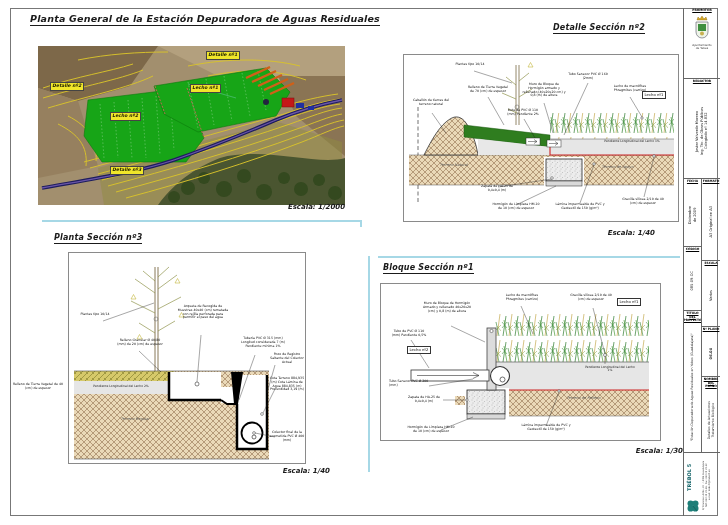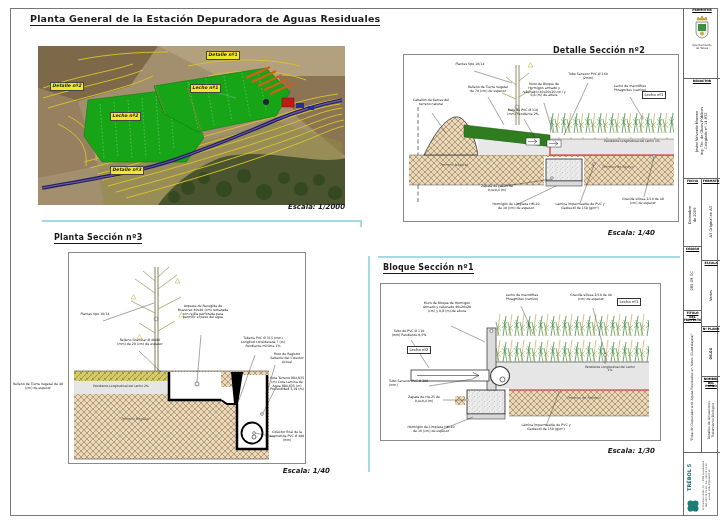--- a/index.html
+++ b/index.html
@@ -1,20 +1,20 @@
 <!DOCTYPE html>
 <html><head>
 <meta charset="utf-8">
 <style>
   html,body{margin:0;padding:0;}
   body{width:728px;height:525px;background:#fff;position:relative;overflow:hidden;
        font-family:"DejaVu Sans","Liberation Sans",sans-serif;color:#111;}
   .abs{position:absolute;}
   .frame{position:absolute;left:10px;top:8px;width:708px;height:508px;border:1px solid #777;box-sizing:border-box;}
-  .sec-title{position:absolute;font-weight:bold;color:#1a1a1a;
+  .sec-title{position:absolute;font-style:italic;font-weight:bold;color:#1a1a1a;
              border-bottom:1px solid #1a1a1a;padding-bottom:1px;font-size:8px;letter-spacing:.2px;}
   .main-title{font-size:9.5px;}
   .escala{position:absolute;font-style:italic;font-weight:bold;font-size:7px;color:#1a1a1a;text-align:right;}
   .panel{position:absolute;border:1px solid #8a8a8a;background:#fff;box-sizing:border-box;}
   .ann{position:absolute;font-size:3.2px;line-height:1.18;color:#111;text-align:center;}
   .ann.l{text-align:left;}
   .terr{position:absolute;font-size:3.6px;font-style:italic;color:#555;}
   .pend{position:absolute;font-size:3px;color:#222;text-align:center;line-height:1.15;}
   .tag{position:absolute;border:0.6px solid #333;background:#fff;font-size:3.8px;
        padding:0 1.5px;line-height:1.7;color:#111;}
@@ -156,21 +156,21 @@
   <div class="photo-label" style="left:72px;top:66px;">Lecho nº2</div>
   <div class="photo-label" style="left:152px;top:38px;">Lecho nº1</div>
 </div>
 <div class="escala" style="left:240px;top:203px;width:105px;">Escala: 1/2000</div>
 
 <div class="cyan" style="left:42px;top:220px;width:320px;height:2px;"></div>
 <div class="cyan" style="left:360px;top:220px;width:2px;height:7px;"></div>
 <div class="cyan" style="left:378px;top:256px;width:302px;height:2px;"></div>
 <div class="cyan" style="left:368px;top:256px;width:2px;height:216px;"></div>
 
-<div class="sec-title" style="left:553px;top:46px;">Detalle Sección nº2</div>
+<div class="sec-title" style="left:553px;top:23px;">Detalle Sección nº2</div>
 <div class="panel" style="left:403px;top:54px;width:276px;height:168px;">
   <svg width="274" height="166" viewBox="0 0 274 166" style="position:absolute;left:0;top:0;">
     <path d="M14,52 V148" stroke="#333" stroke-width="0.7" stroke-dasharray="4,2.5" fill="none"></path>
     <rect x="5" y="100" width="265" height="30" fill="url(#xh)"></rect>
     <path d="M5,100 H270 M5,130 H270" stroke="#555" stroke-width="0.5" fill="none"></path>
     <path d="M20,100 C28,84 36,70 46,64 C52,60 58,62 62,68 C68,76 72,88 74,100 Z" fill="url(#xh)" stroke="#333" stroke-width="0.8"></path>
     <polygon points="60,70 146,80 146,92 60,82" fill="#2f7d1f" stroke="#1d5a12" stroke-width="0.5"></polygon>
     <polygon points="74,84 146,92 146,100 74,100" fill="#e8e8e8"></polygon>
     <rect x="146" y="84" width="124" height="16" fill="#e6e6e6"></rect>
     <rect x="146" y="58" width="124" height="26" fill="url(#reeds)"></rect>
@@ -325,21 +325,21 @@
   <div class="ann" style="left:118px;top:10px;width:46px;">Lecho de macrófitas Phragmites (carrizo)</div>
   <div class="ann" style="left:186px;top:10px;width:48px;">Gravilla silícea 2/10 de 40 (cm) de espesor</div>
   <div class="tag" style="left:236px;top:14px;">Lecho nº1</div>
   <div class="pend" style="left:202px;top:82px;width:54px;">Pendiente Longitudinal del Lecho 1%</div>
   <div class="ann l" style="left:8px;top:96px;width:42px;">Tubo Sanecor PVC Ø 200 (mm)</div>
   <div class="ann" style="left:22px;top:112px;width:42px;">Zapata de HA-25 de 0,4x0,4 (m)</div>
   <div class="ann" style="left:26px;top:142px;width:48px;">Hormigón de Limpieza HM-10 de 10 (cm) de espesor</div>
   <div class="ann" style="left:138px;top:140px;width:54px;">Lámina impermeable de PVC y Geotextil de 150 (g/m²)</div>
   <div class="terr" style="left:186px;top:112px;">Terreno de Relleno</div>
 </div>
-<div class="escala" style="left:545px;top:447px;width:110px;">Escala: 1/30</div>
+<div class="escala" style="left:573px;top:447px;width:110px;">Escala: 1/30</div>
 
 <div class="tb">
 
   <div class="tbc" style="left:0;top:0;width:36px;height:70px;border-top:none;">
     <div class="tb-h">PROMOTOR</div>
     <svg width="16" height="28" viewBox="0 0 16 28" style="margin-top:2px;">
       <path d="M3,5 L4,2 L6,4 L8,1 L10,4 L12,2 L13,5 Z" fill="#d8a828" stroke="#8a6a10" stroke-width="0.4"></path>
       <path d="M2,7 H14 V17 A6,6 0 0 1 8,23 A6,6 0 0 1 2,17 Z" fill="#eef4e8" stroke="#556" stroke-width="0.6"></path>
       <rect x="4" y="9" width="8" height="7" fill="#3f8f3f"></rect>
       <circle cx="8" cy="18.5" r="2" fill="#c8b050"></circle>

